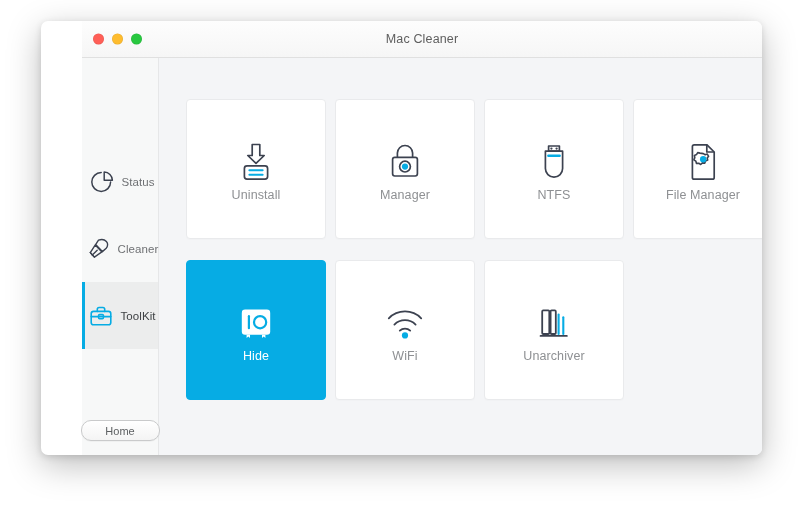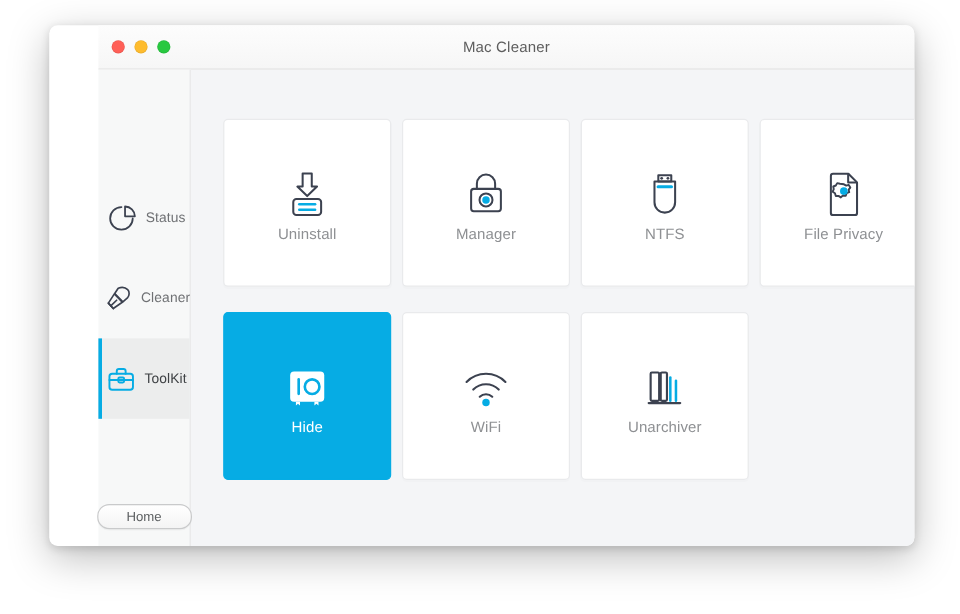--- a/index.html
+++ b/index.html
@@ -299,21 +299,21 @@
 
         <div class="tool-card">
           <span class="tool-icon">
             <svg width="52" height="52" viewBox="0 0 52 52">
               <path d="M15.4 10.6 a1.8 1.8 0 0 1 1.8 -1.8 H30 L37.2 16 V41.4 a1.8 1.8 0 0 1 -1.8 1.8 H17.2 a1.8 1.8 0 0 1 -1.8 -1.8 Z" fill="none" stroke="#3c4250" stroke-width="1.7" stroke-linejoin="round"></path>
               <path d="M29.8 8.8 V16 H37.2" fill="none" stroke="#3c4250" stroke-width="1.7" stroke-linejoin="round"></path>
               <path d="M26.3 17.6 l1.9 1.1 2.1 -0.6 1.3 2.2 -1.4 1.7 0.5 2.1 -2.2 0.9 -0.7 2.1 -2.4 -0.2 -1.7 1.6 -2 -1.3 -2.2 0.2 -0.7 -2.3 -1.9 -1.3 0.9 -2.2 -0.4 -2.2 2.1 -0.8 1.2 -2 2.3 0.5 Z" fill="none" stroke="#3c4250" stroke-width="1.6" stroke-linejoin="round"></path>
               <circle cx="26.2" cy="23.2" r="3.2" fill="#06ace4"></circle>
             </svg>
           </span>
-          <span class="tool-label">File Privacy</span>
+          <span class="tool-label">File Manager</span>
         </div>
 
         <div class="tool-card selected">
           <span class="tool-icon">
             <svg width="52" height="52" viewBox="0 0 52 52">
               <rect x="11.8" y="12.6" width="28.4" height="25.2" rx="3.3" fill="#ffffff"></rect>
               <path d="M16.6 37.8 h3.4 v3.2 l-1.7 -1.5 -1.7 1.5 Z" fill="#ffffff"></path>
               <path d="M32 37.8 h3.4 v3.2 l-1.7 -1.5 -1.7 1.5 Z" fill="#ffffff"></path>
               <path d="M18.9 19.2 V31.2" stroke="#06ace4" stroke-width="2.2" stroke-linecap="round"></path>
               <circle cx="30.1" cy="25.2" r="6.1" fill="none" stroke="#06ace4" stroke-width="2.2"></circle>

